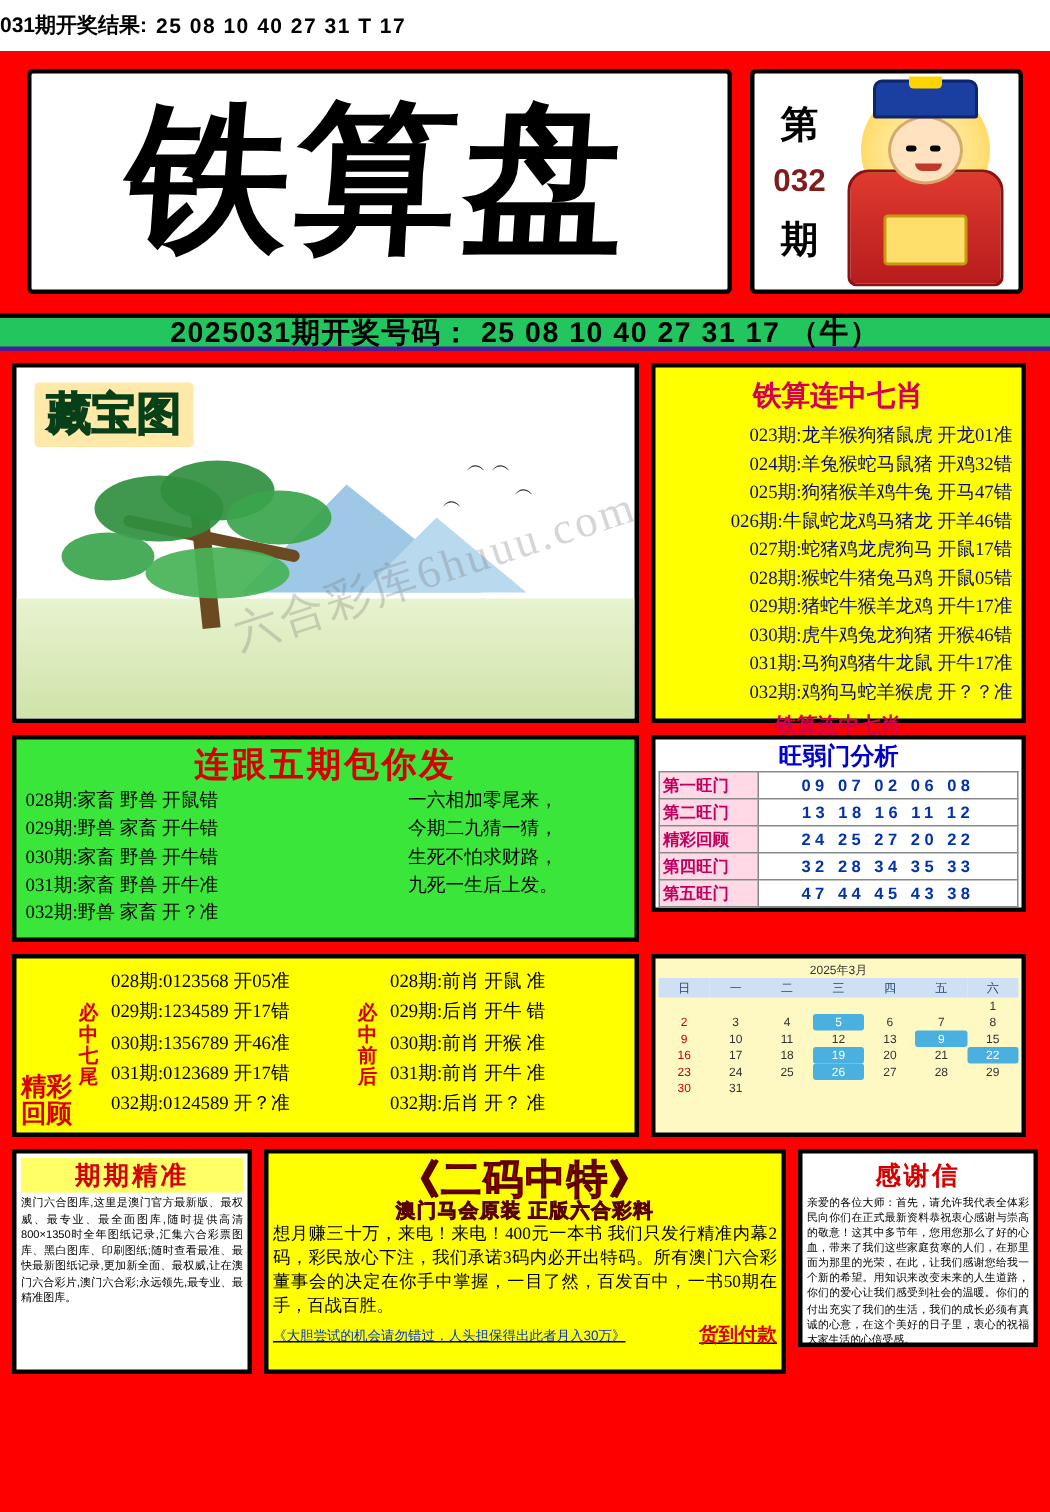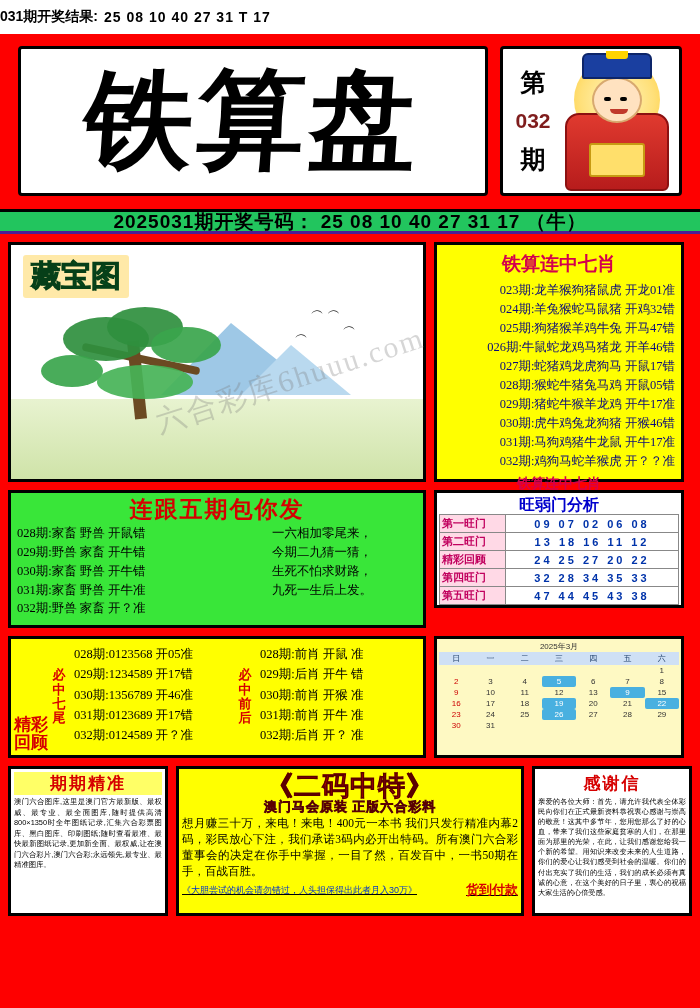--- a/index.html
+++ b/index.html
@@ -234,21 +234,21 @@
     -webkit-text-stroke:0.6px #5a0000;
   }
   .ad-title .sub{ color:#0033cc; font-size:13px; display:block; margin-top:-2px;}
   .ad-body{ font-size:11.5px; line-height:1.38; color:#000; margin-top:2px; text-align:justify;
     font-family:"Liberation Serif",serif;}
   .ad-foot{ display:flex; justify-content:space-between; align-items:center; margin-top:2px;text-decoration:underline;}
   .ad-foot .l{ font-size:9px; color:#0033cc; }
   .ad-foot .r{ font-size:13px; color:#d60000; font-weight:bold; }
 
   .thanks-box{
-    width:160px; height:150px; background:#ffffff; border:3px solid #000; padding:3px;
+    width:160px; height:132px; background:#ffffff; border:3px solid #000; padding:3px;
   }
   .thanks-title{
     text-align:center; font-size:17px; font-weight:bold; color:#d60000;
     font-family:"Liberation Serif",serif; letter-spacing:2px;
   }
   .thanks-text{ font-size:7.2px; line-height:1.4; color:#000; margin-top:2px; text-align:justify;}
 
   .watermark{
     position:absolute; left:150px; top:360px; font-size:30px; color:rgba(120,120,120,.30);
     transform:rotate(-18deg); pointer-events:none; font-family:"Liberation Serif",serif;

